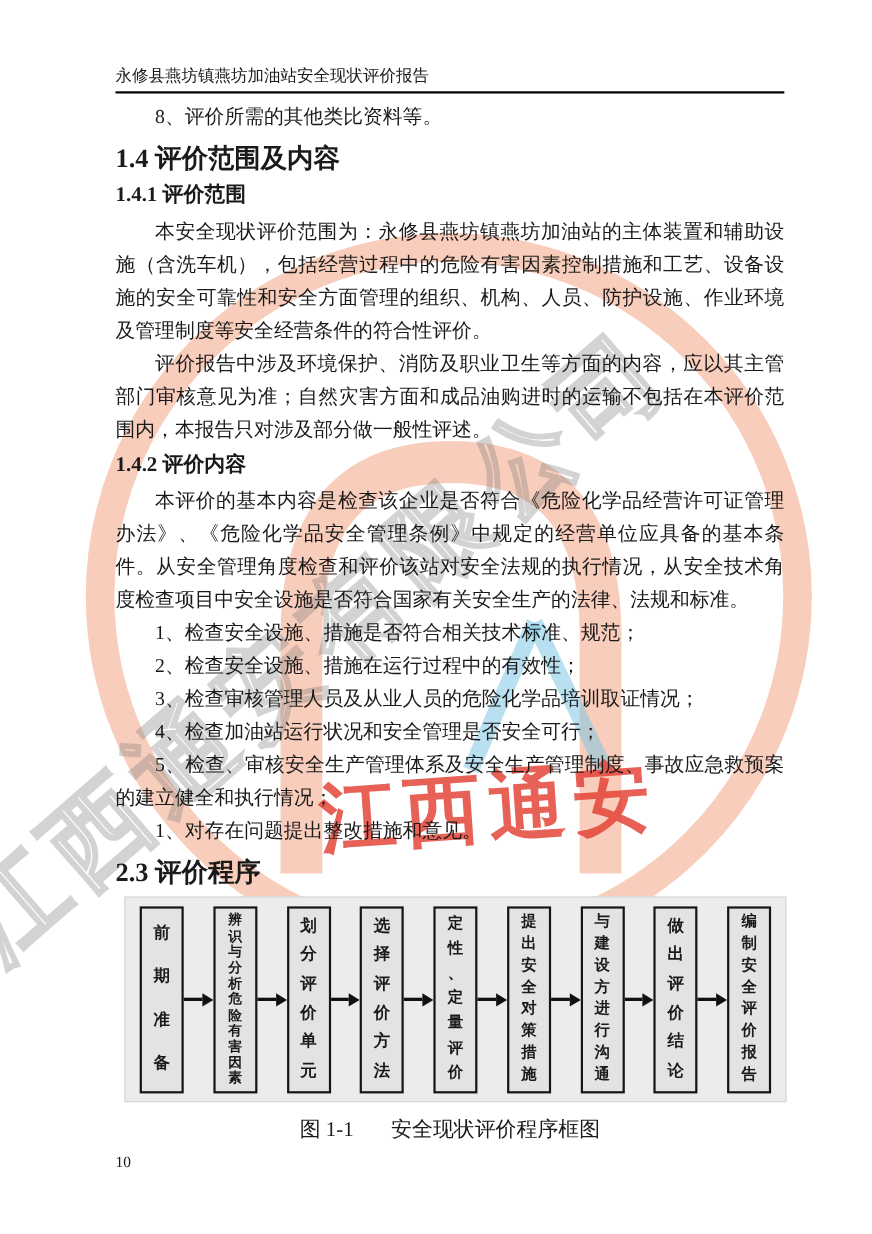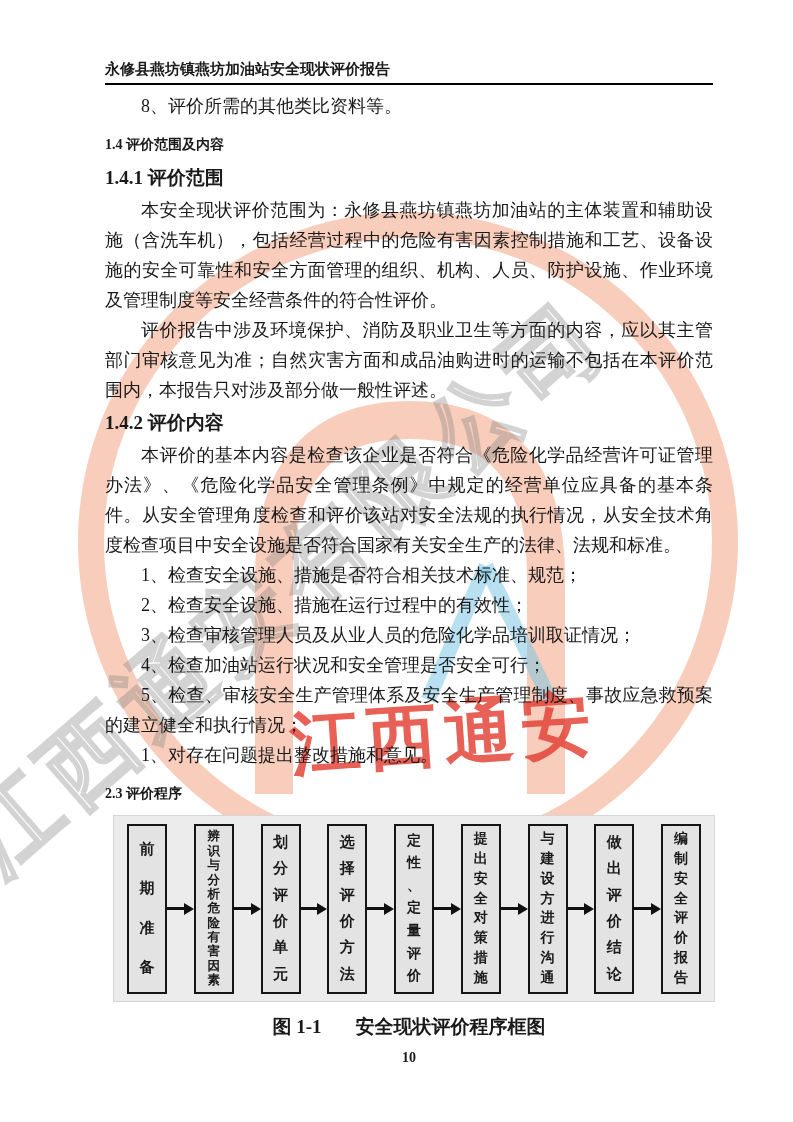--- a/index.html
+++ b/index.html
@@ -31,26 +31,26 @@
   }
 
   
   .content {
     position:absolute; inset:0; z-index:2;
     padding:60px 80px 0 105px; box-sizing:border-box;
   }
   .header {
     display:flex; justify-content:space-between; align-items:flex-end;
     border-bottom:2px solid #000; padding-bottom:4px;
-    font-size:15px; font-weight:bold;
+    font-size:15px; font-weight:normal;
   }
   .body-text { font-size:18px; line-height:30px; text-align:justify; }
   p.para { margin:0; text-indent:2em; }
   p.first { margin-top:6px; }
-  .h-l1 { font-size:14px; font-weight:bold; margin:9px 0 2px 0; }
+  .h-l1 { font-size:24px; font-weight:bold; margin:9px 0 2px 0; }
   .h-l2 { font-size:19px; font-weight:bold; margin:3px 0 2px 0;font-family:Liberation Serif, serif; }
 
   
   .chart {
     margin:6px 0 0 8px; width:602px; height:187px;
     background:#ececec; border:1px solid #d6d6d6;
     display:flex; align-items:center; padding:8px 13px; box-sizing:border-box;
   }
   .step {
     width:40px; height:170px; background:#e3e3e3; border:2px solid #151515;
@@ -61,23 +61,23 @@
   .step.mid   { font-size:14px; }
   .step.small { font-size:12.5px; }
   .step span { display:block; line-height:1; }
   .flow-arrow { flex:1 1 auto; display:flex; align-items:center; min-width:13px; }
   .flow-arrow .shaft { flex:1; height:3px; background:#111; }
   .flow-arrow .head {
     width:0; height:0; border-top:6px solid transparent;
     border-bottom:6px solid transparent; border-left:10px solid #111;
   }
 
-  .caption { text-align:center; font-weight:bold; font-size:19px; margin-top:12px; }
+  .caption { text-align:center; font-weight:normal; font-size:19px; margin-top:12px; }
   .caption .fig-label { margin-right:34px; }
-  .pagenum { text-align:center; font-size:14px; margin-top:10px;font-weight:bold; }
+  .pagenum { font-size:14px; margin-top:10px; }
 </style>
 </head>
 <body>
 
 <div class="page">
 
   <div class="wm">
     <div class="wm-ring"></div>
     <svg class="wm-arch" width="364" height="410">
       <path d="M 46 406 L 46 190 Q 46 32 182 32 Q 318 32 318 190 L 318 406" fill="none" stroke="rgba(243,150,112,0.48)" stroke-width="38"></path>

